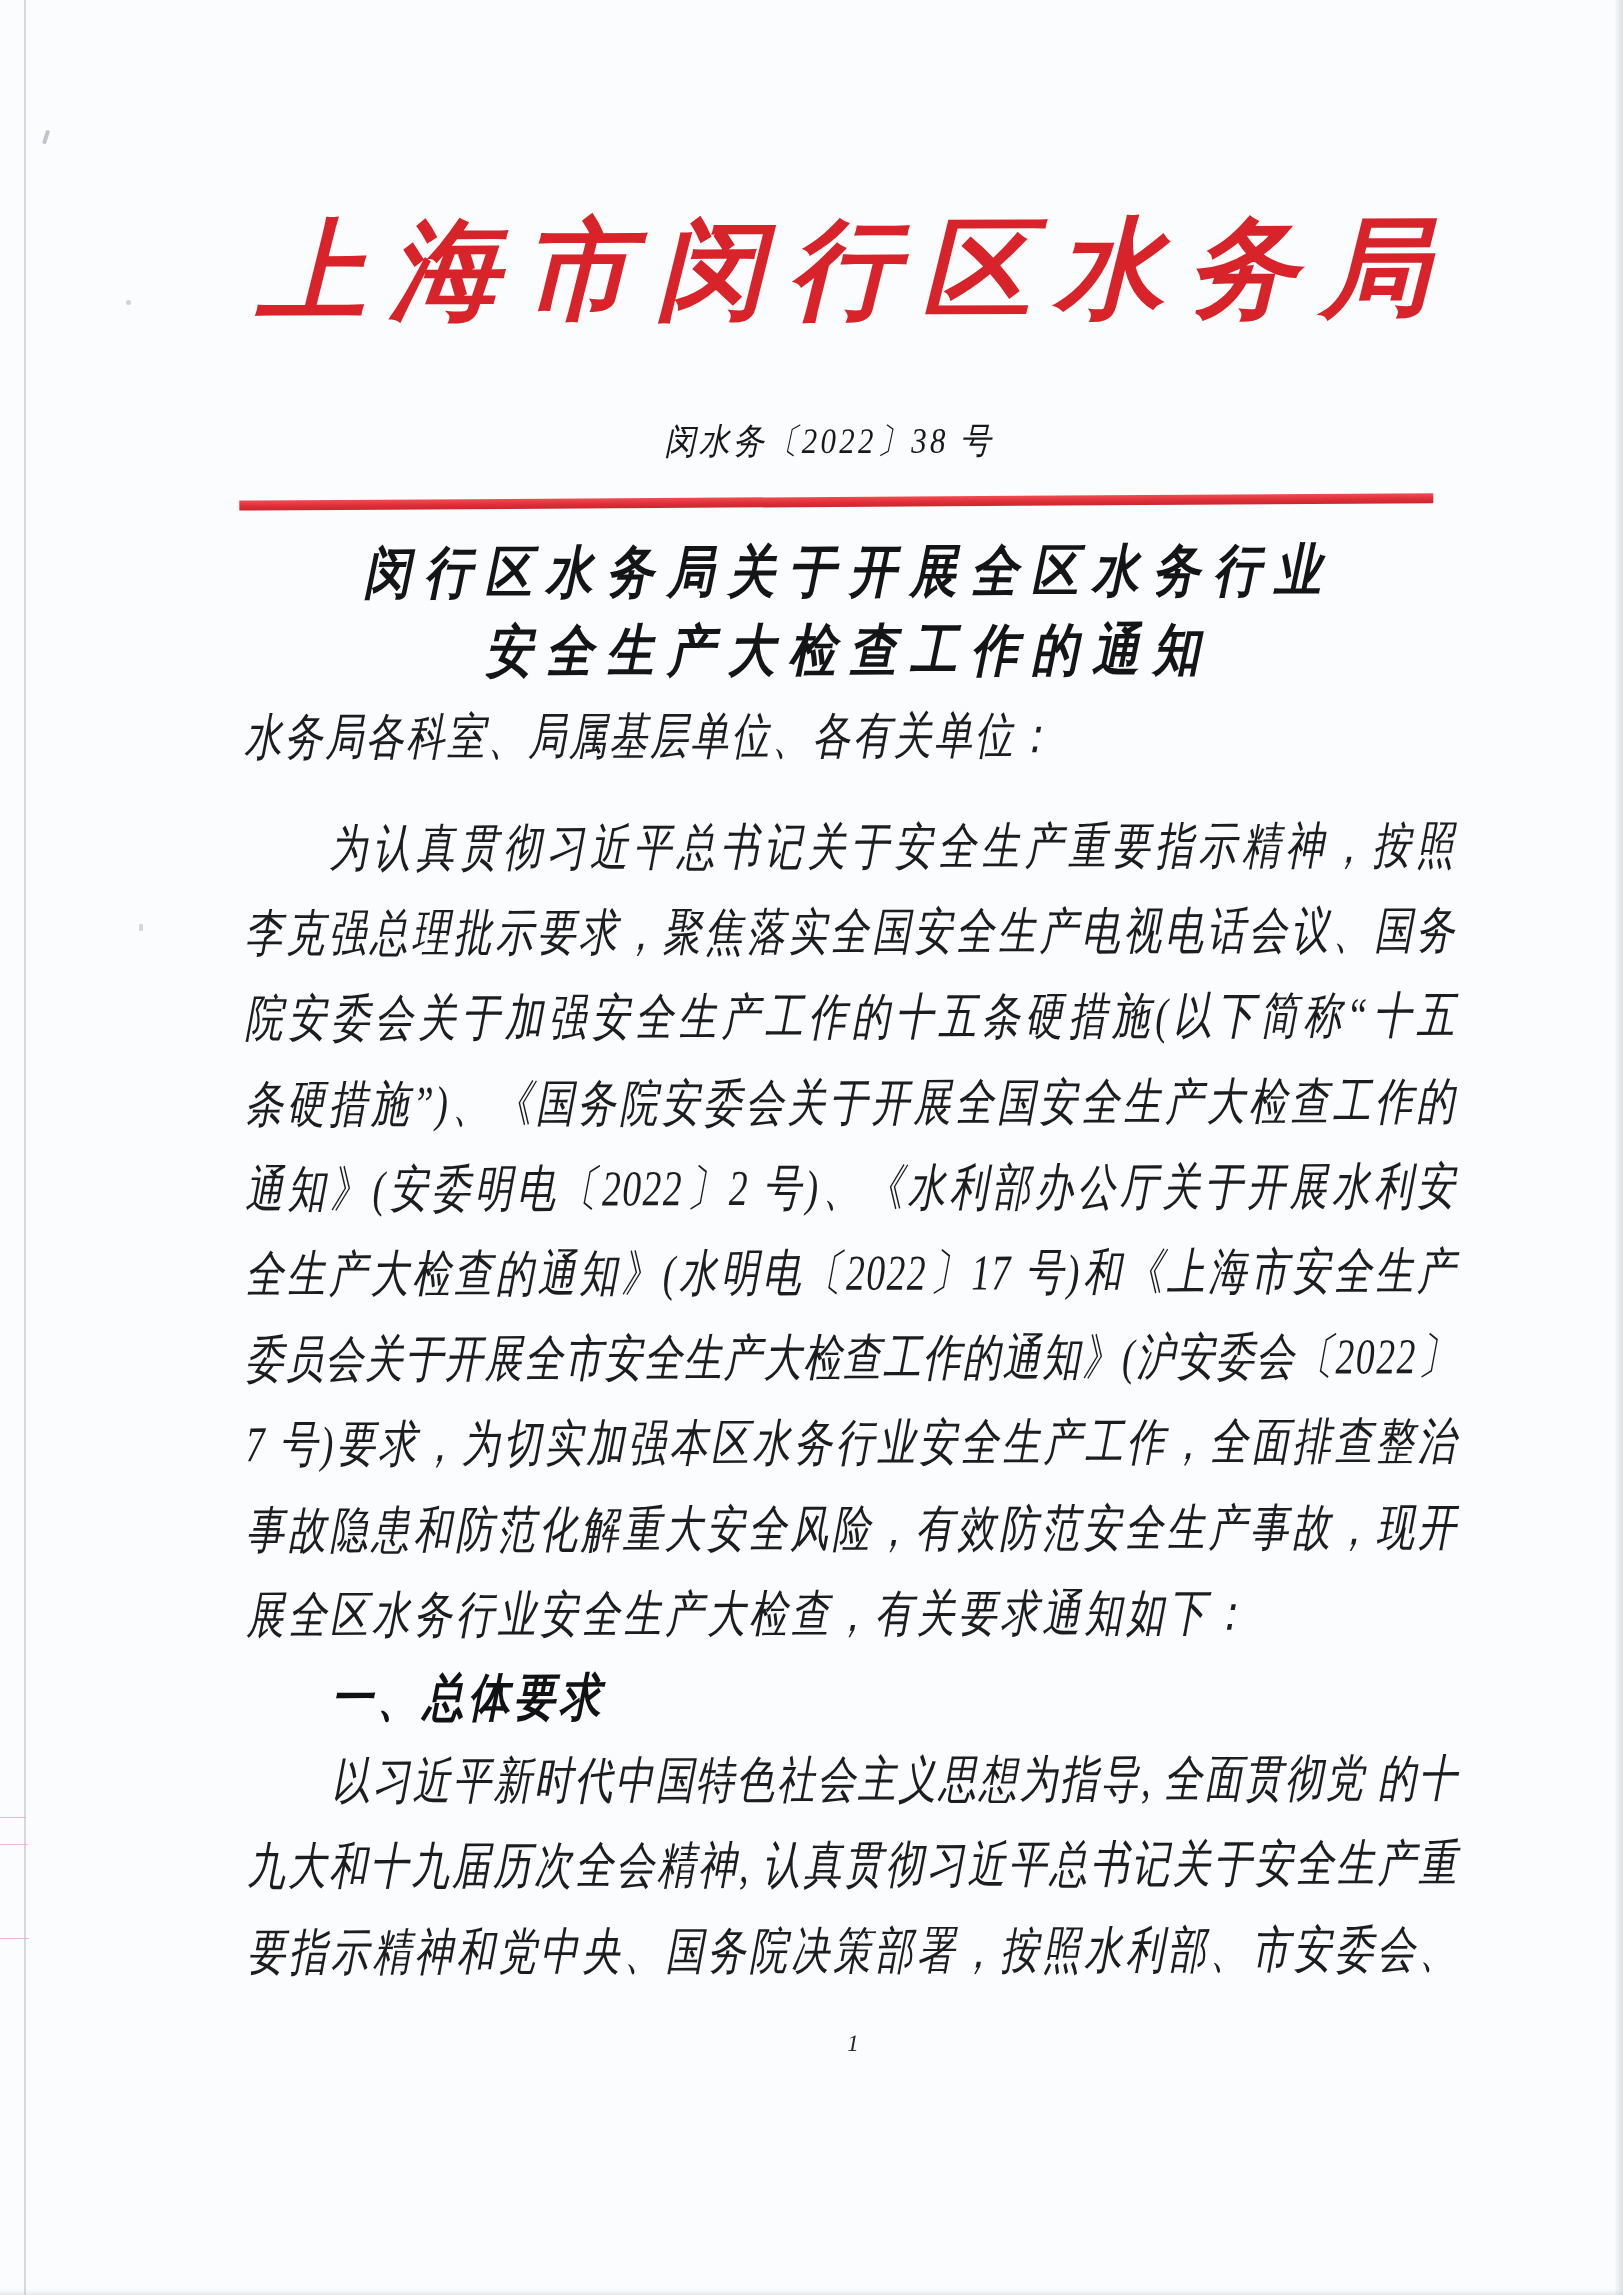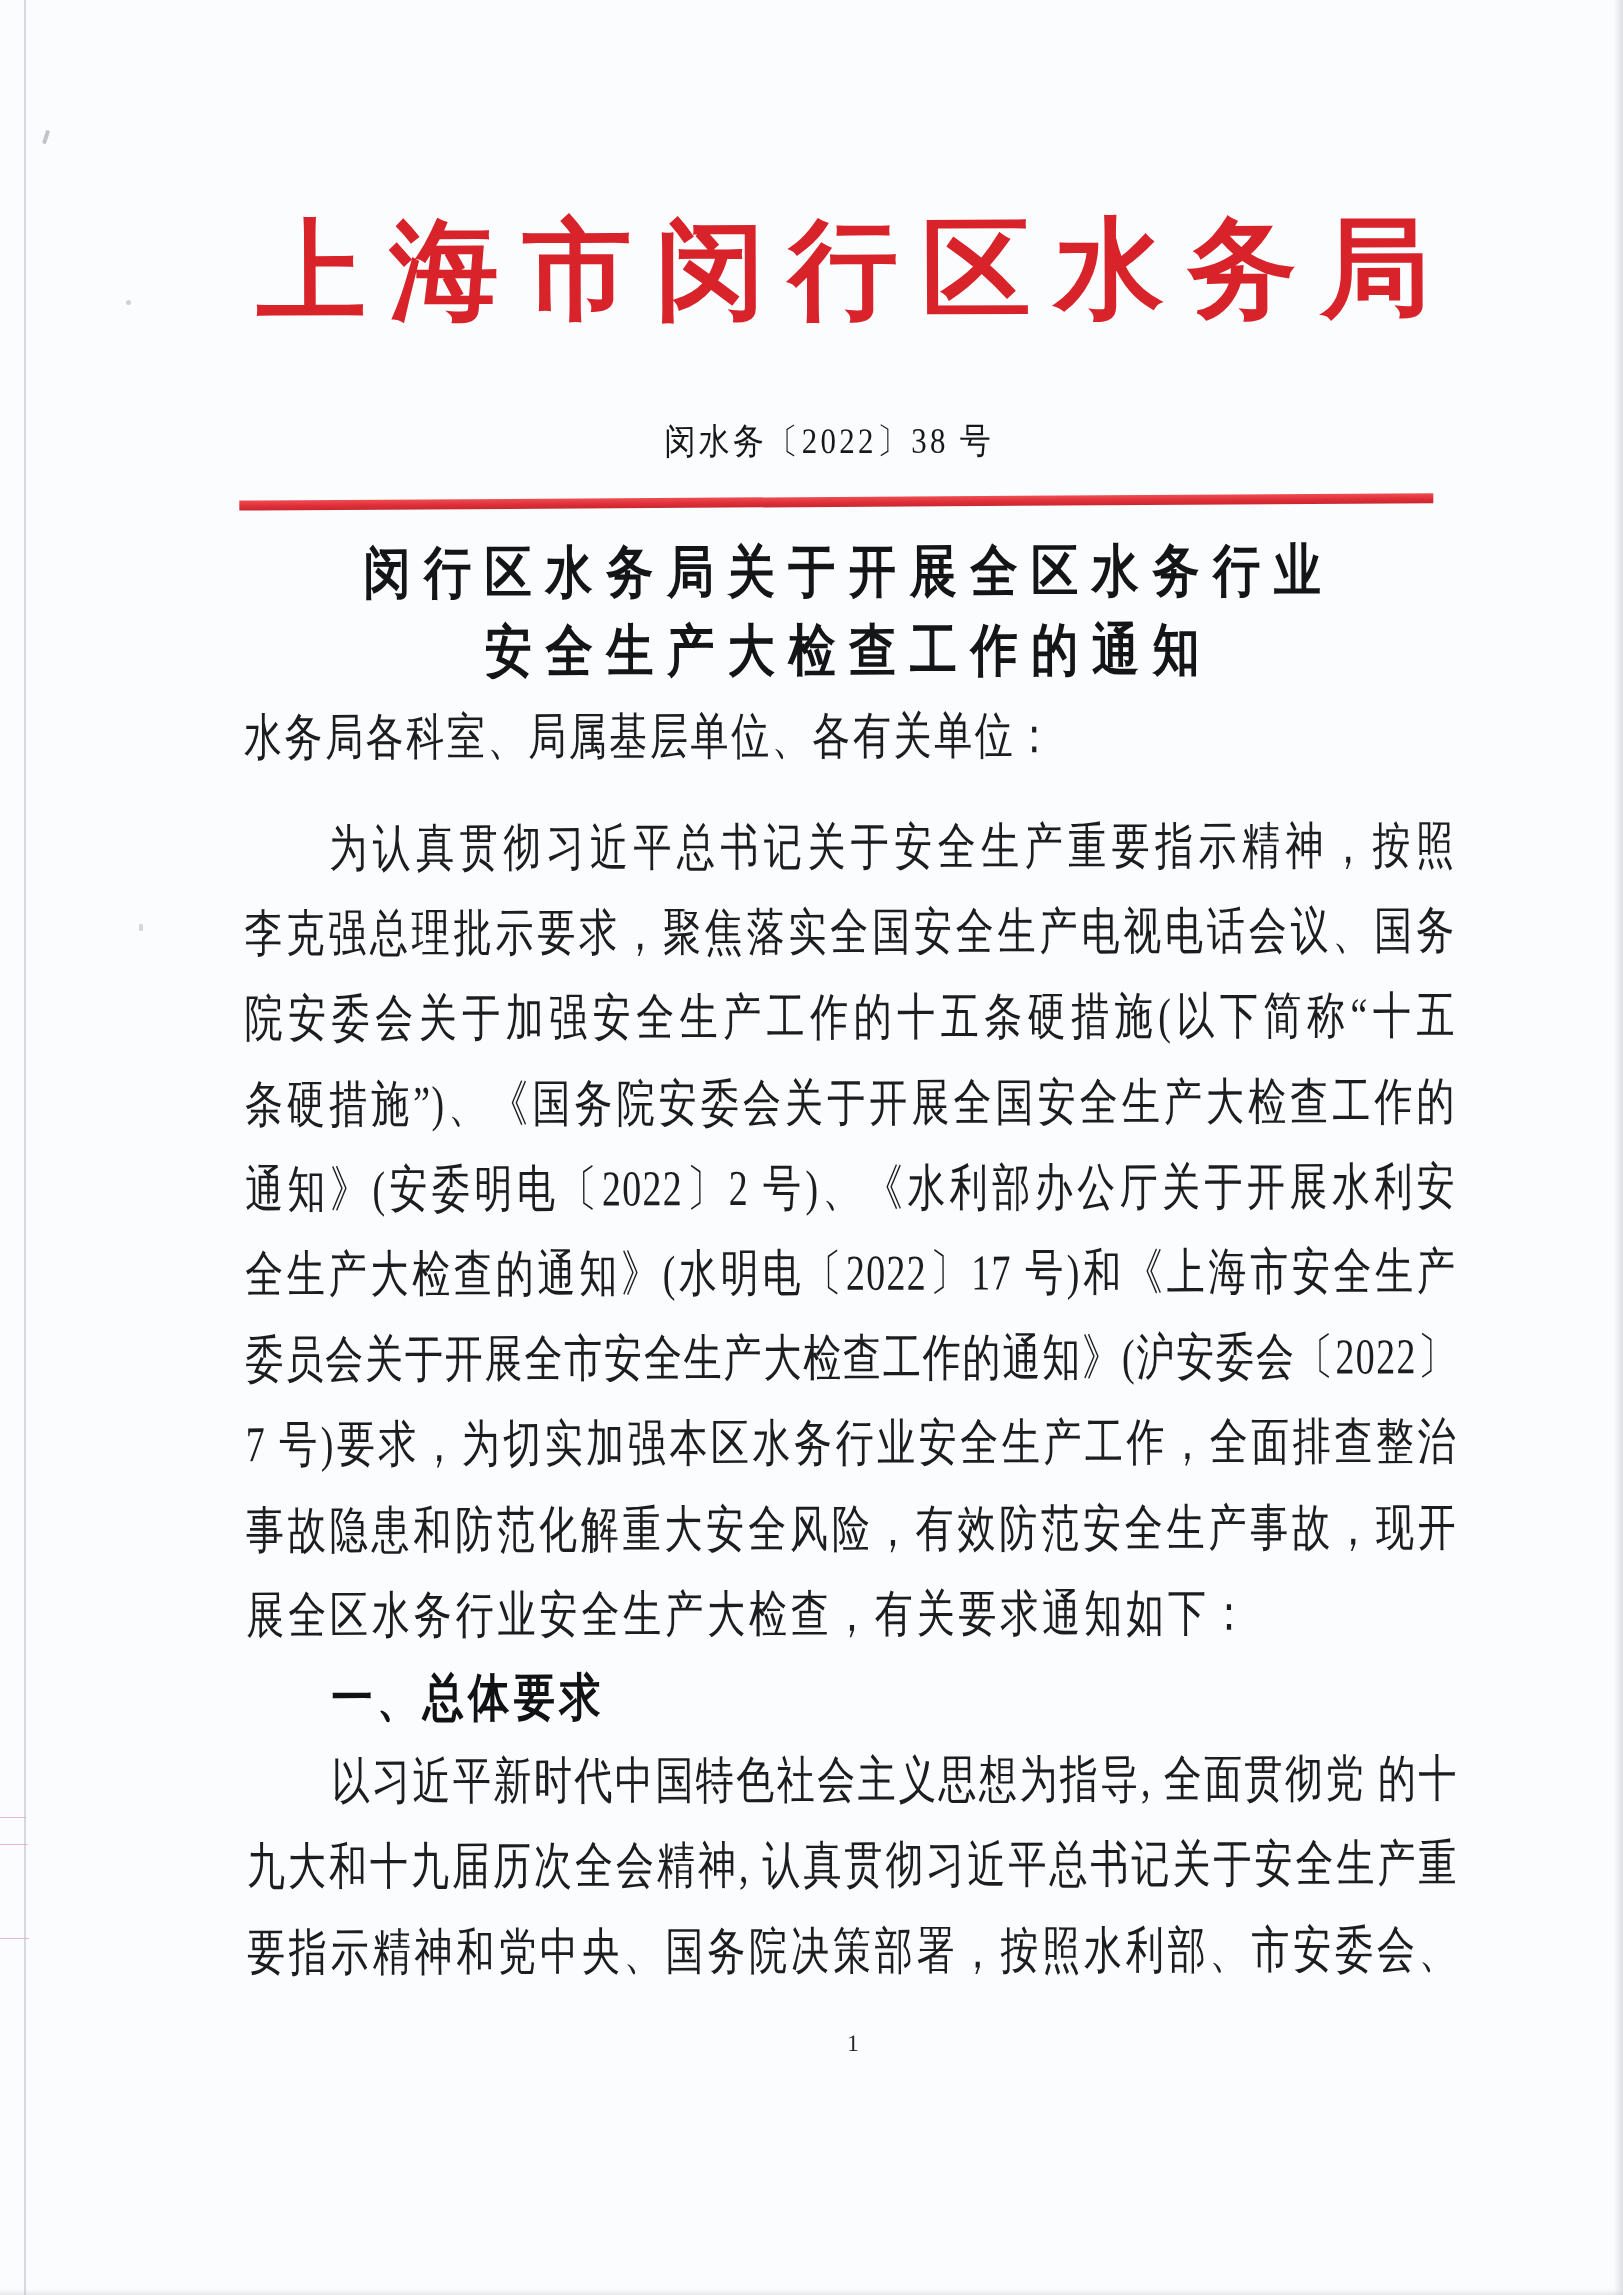--- a/index.html
+++ b/index.html
@@ -4,21 +4,21 @@
 <style>
   html,body{margin:0;padding:0;}
   body{
     width:1623px;height:2295px;
     background:#fbfcfd;
     font-family:"Liberation Serif", serif;
     color:#1c1d1f;
     overflow:hidden;
     position:relative;
   }
-  .page{position:absolute;inset:0;}
+  .page{position:absolute;inset:0;font-style:italic;}
   .content{position:absolute;inset:0;transform:rotate(-0.15deg);}
   
   .org-title{
     position:absolute;top:216px;left:0;right:0;
     text-align:center;
     transform:translateX(46px);
     font-size:109px;font-weight:700;
     letter-spacing:24px;
     color:#d8232a;
     line-height:1;

